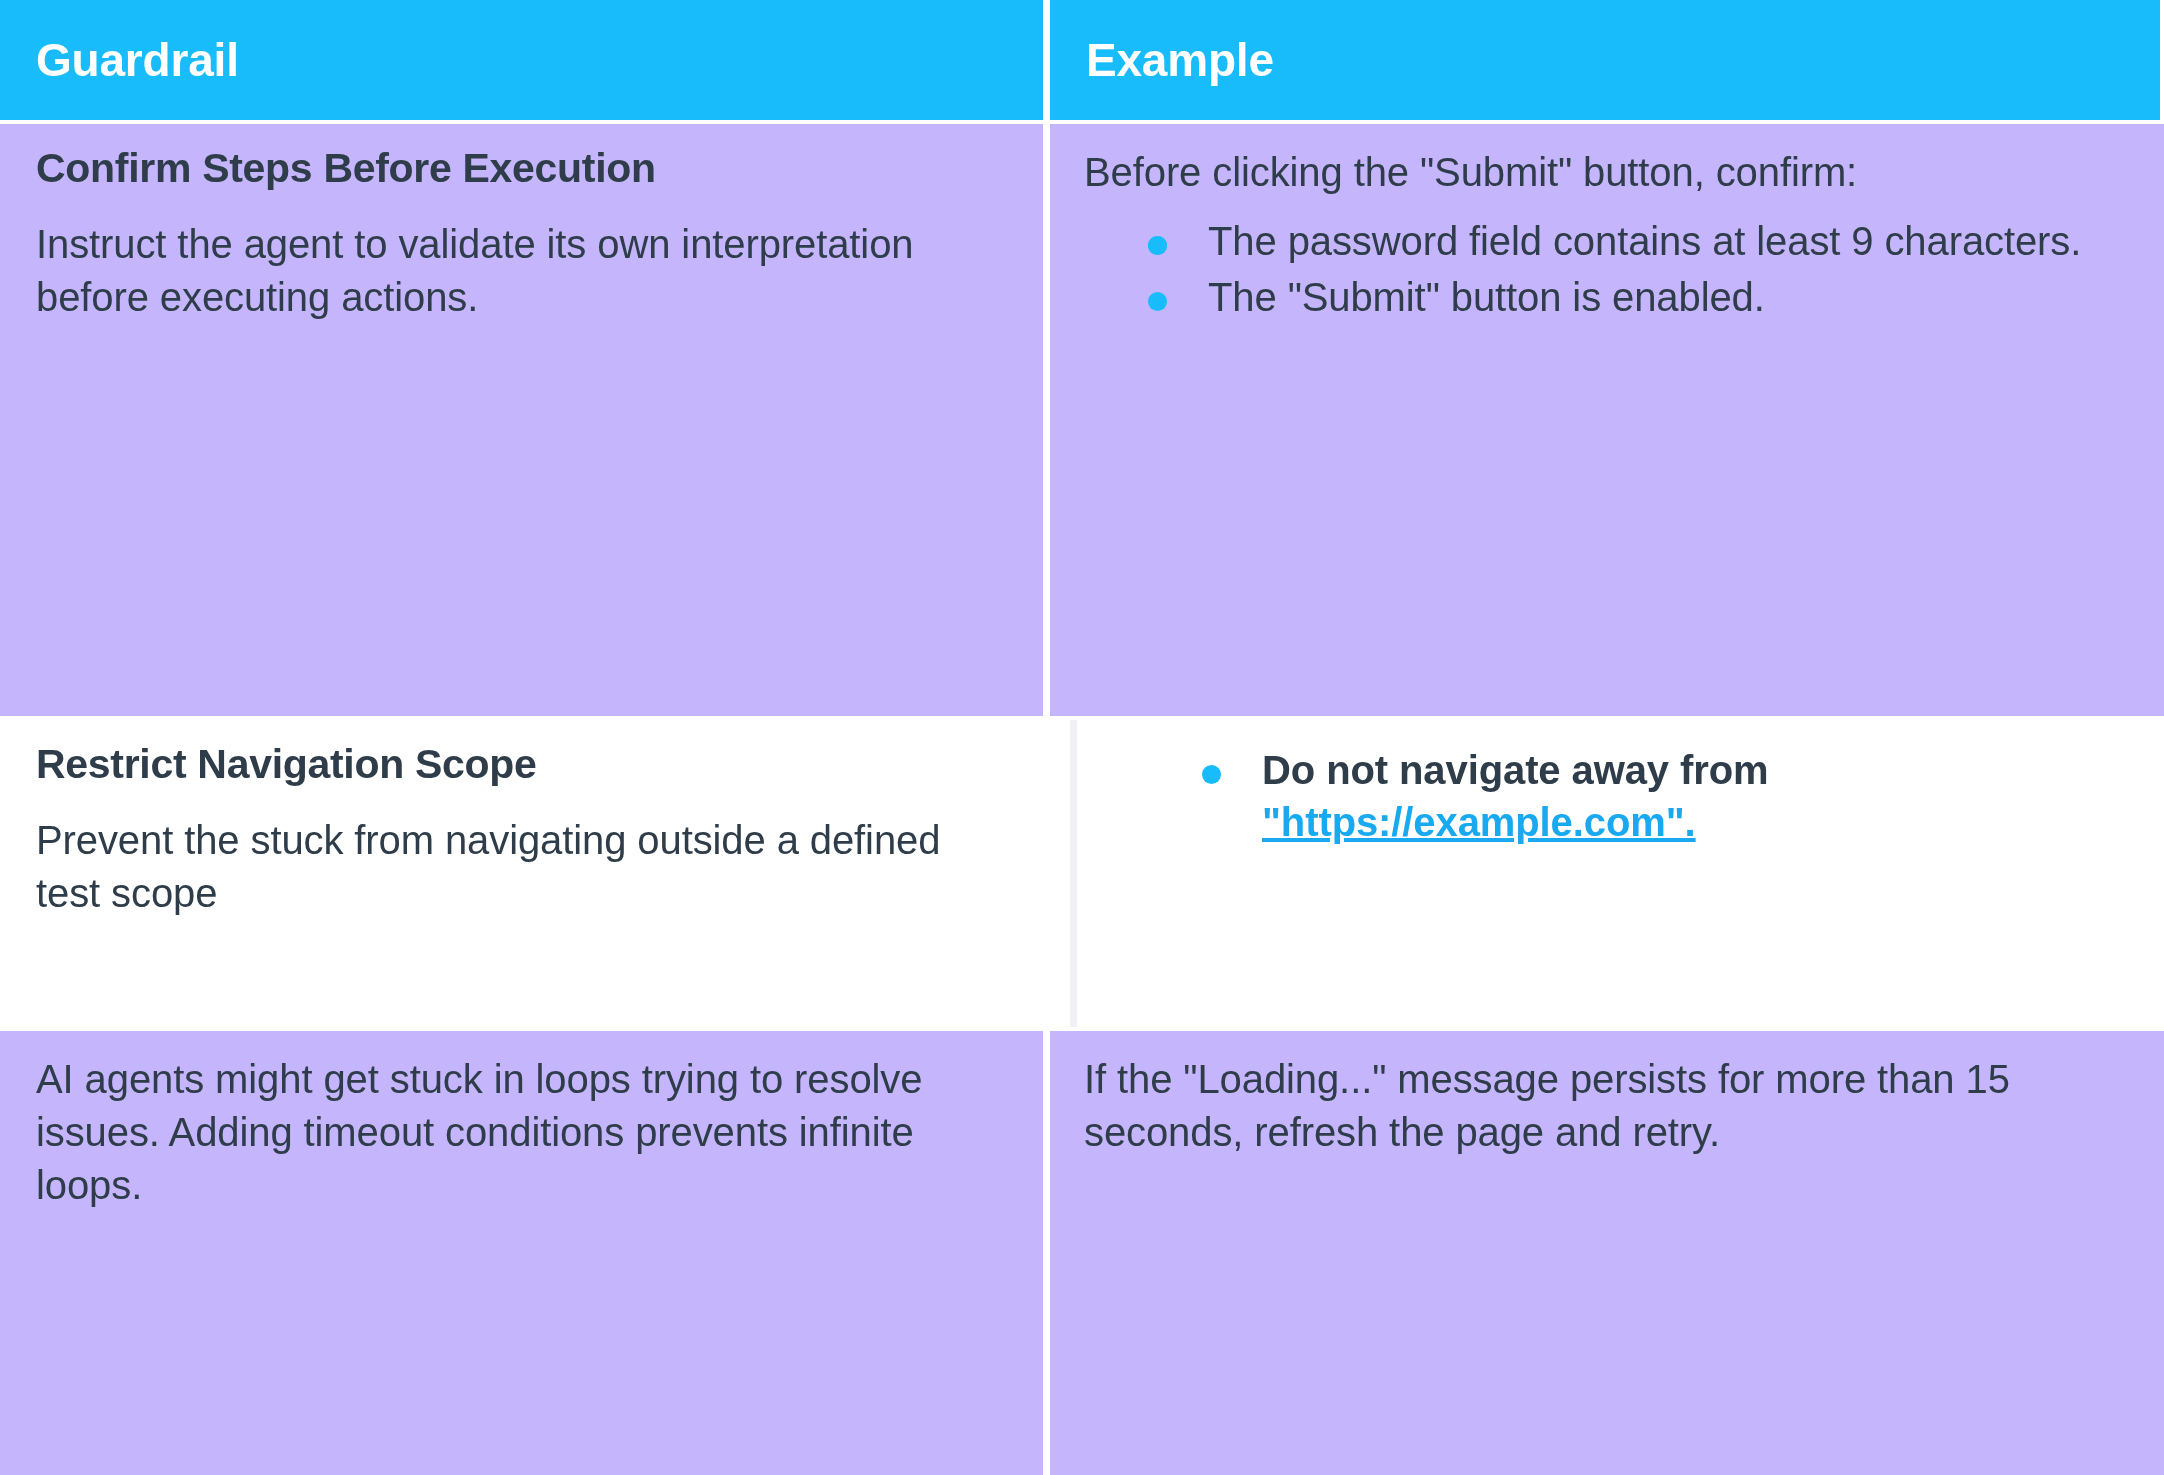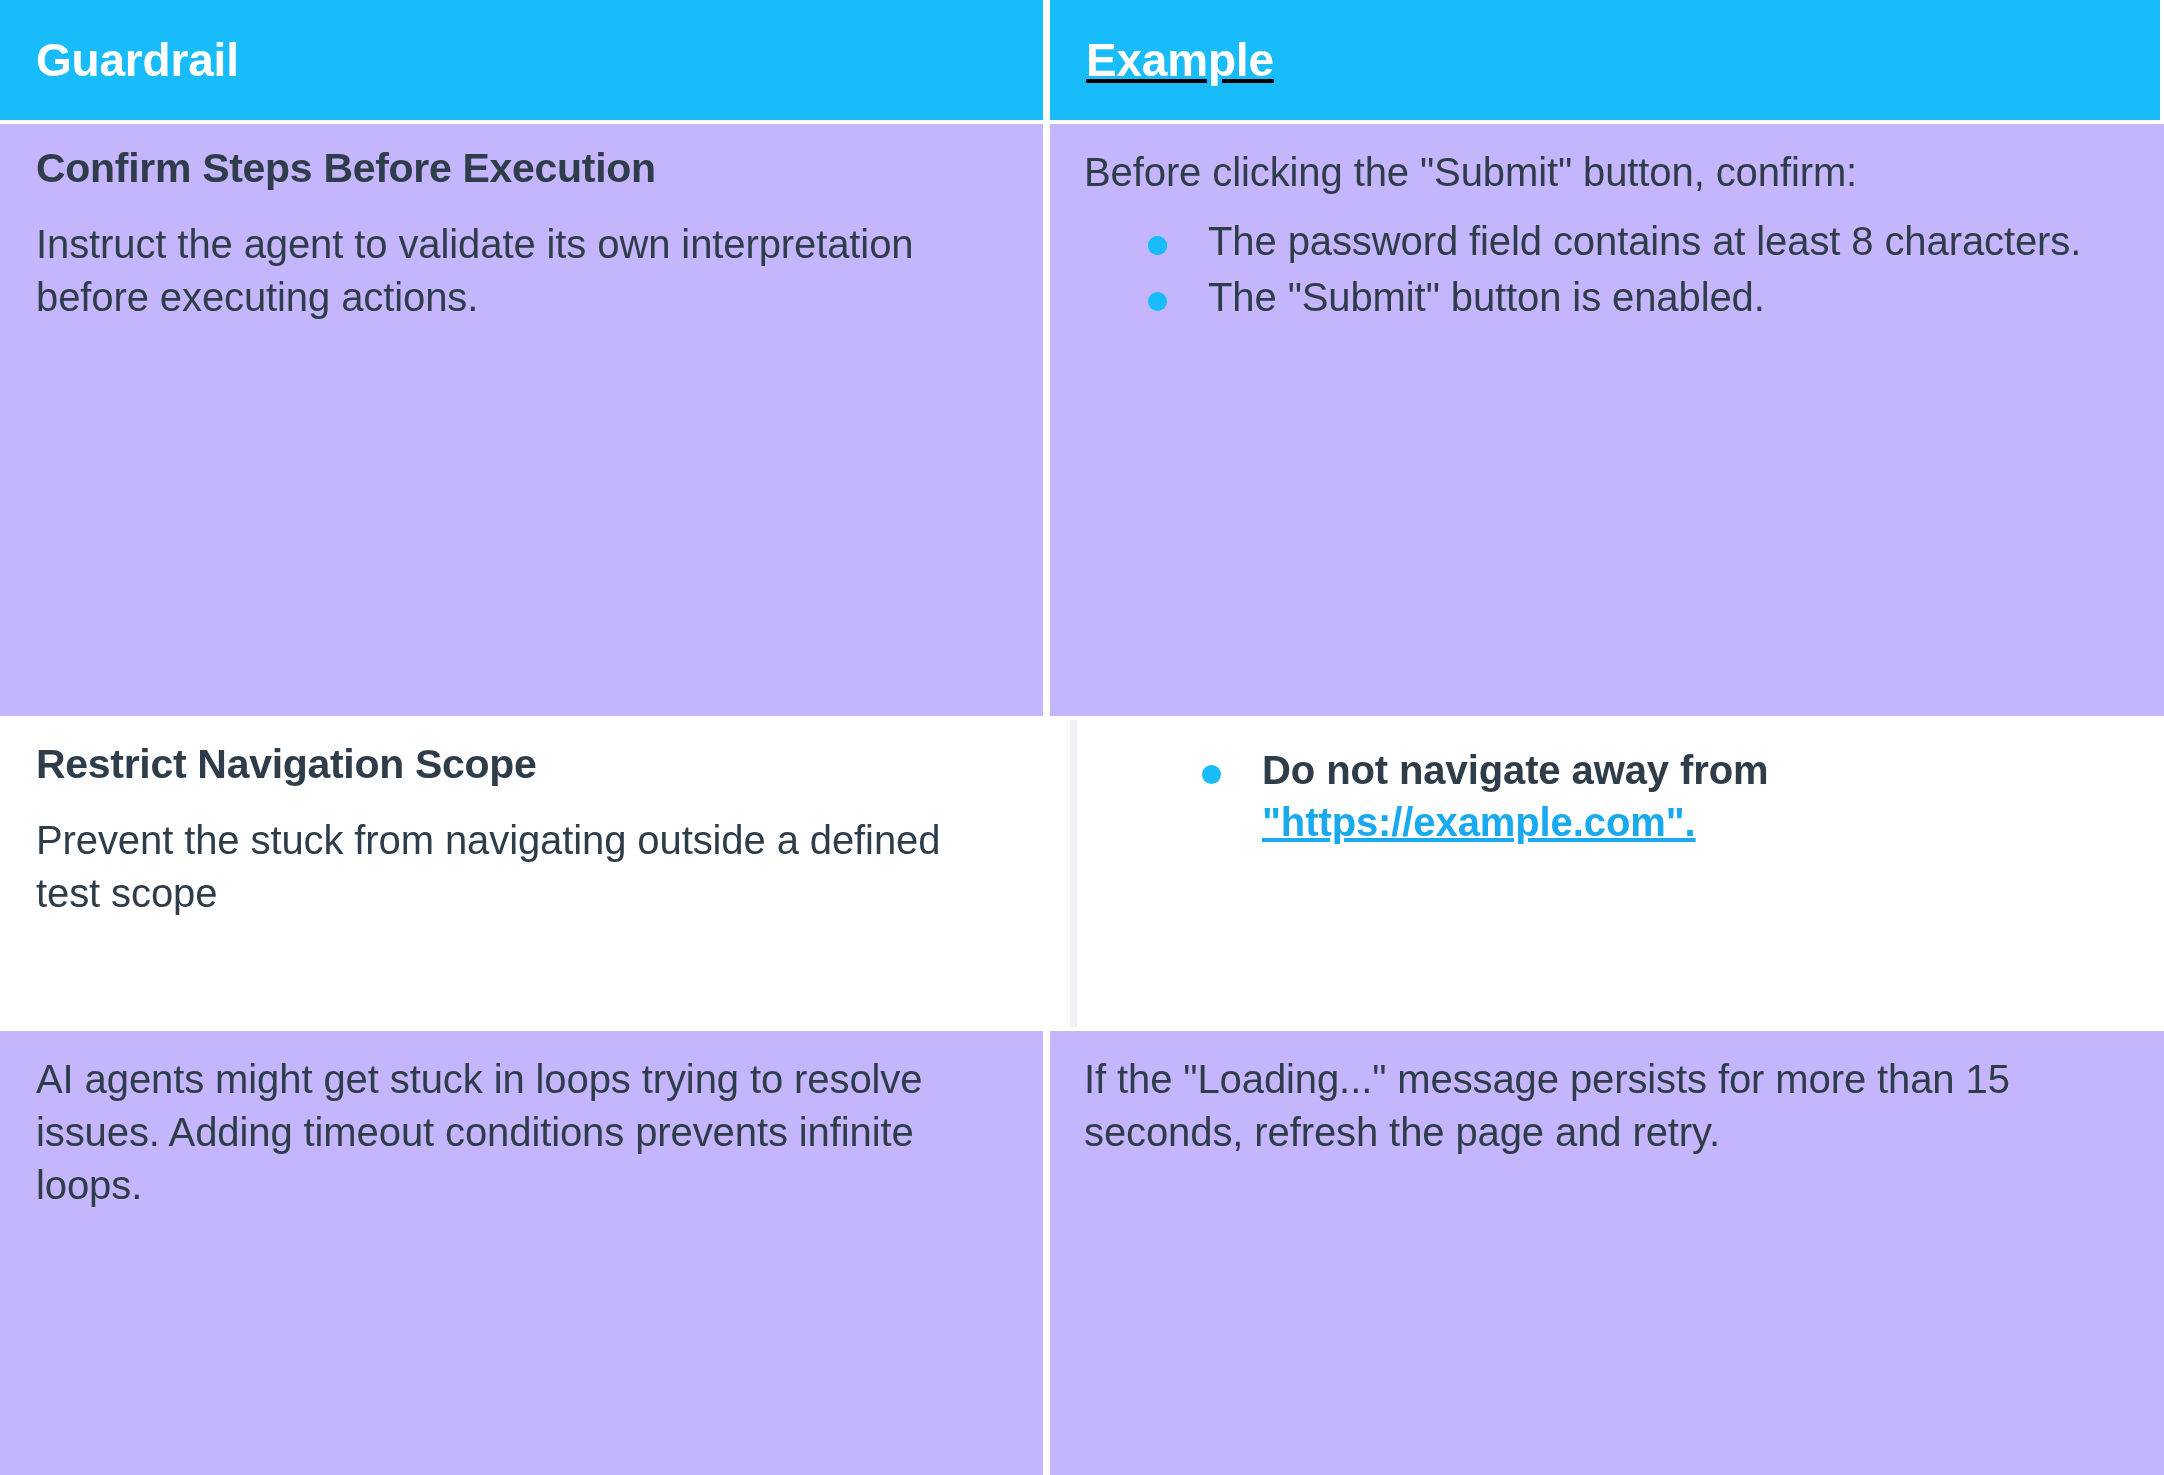--- a/index.html
+++ b/index.html
@@ -44,21 +44,20 @@
   }
   .th-spacer {
     width: 7px;
     flex: 0 0 7px;
     background: #ffffff;
   }
   .th-example {
     flex: 1 1 auto;
     padding-left: 36px;
     margin-right: 4px;
-    text-decoration: underline;
   }
   .th-label {
     color: #ffffff;
     font-size: 46px;
     font-weight: bold;
     letter-spacing: -0.2px;
     line-height: 1.1;
   }
 
   
@@ -168,21 +167,21 @@
     </div>
     <div class="td-div"></div>
     <div class="td td-right">
       <p class="cell-text">Before clicking the "Submit" button, confirm:</p>
       <ul class="bullets">
         <li>
           <span class="dot"></span>
         </li>
         <li>
           <span class="dot"></span>
-          <span>The password field contains at least 8 characters.</span>
+          <span>The password field contains at least 9 characters.</span>
         </li>
         <li>
           <span class="dot"></span>
           <span>The "Submit" button is enabled.</span>
         </li>
       </ul>
     </div>
   </div>
 
   <div class="divider-gap-h"></div>

